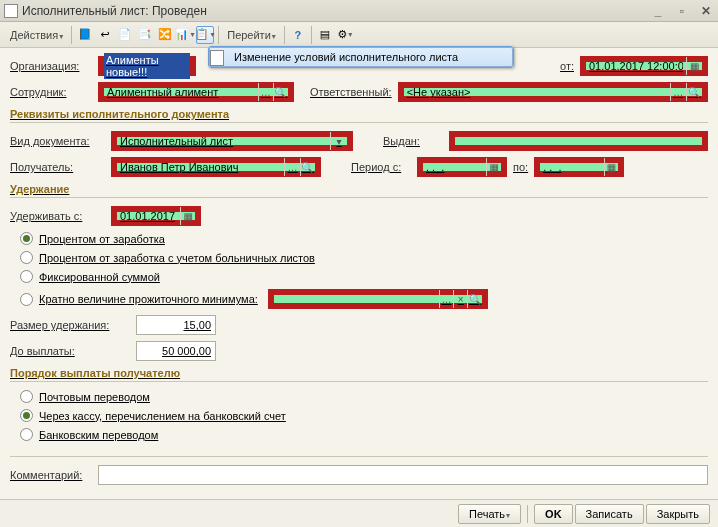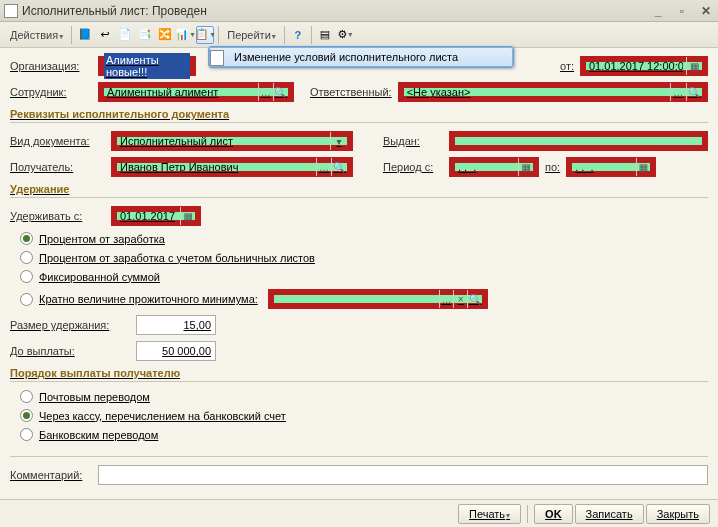--- a/index.html
+++ b/index.html
@@ -27,21 +27,21 @@
 .lbl-w3 { width: 120px; }
 .input-wrap { display: flex; align-items: center; border: 6px solid #b91c1c; background: #86efac; height: 20px; }
 .input-wrap input { border: none; outline: none; font-size: 11px; padding: 0 3px; width: 100%; background: transparent; }
 .input-btn { width: 18px; height: 18px; display: inline-flex; align-items: center; justify-content: center; border-left: 1px solid #d0cec0; cursor: pointer; font-size: 10px; color: #555; }
 .section-title { color: #8b6914; font-weight: bold; font-size: 11px; border-bottom: 1px solid #c8c6b8; padding-bottom: 2px; margin: 6px 0 8px 0; }
 .radio-row { display: flex; align-items: center; margin: 6px 0 6px 10px; gap: 6px; }
 .radio { width: 13px; height: 13px; border: 1px solid #888; border-radius: 50%; display: inline-flex; align-items: center; justify-content: center; background: #fff; }
 .radio.checked::after { content: ""; width: 7px; height: 7px; background: #4a7a2a; border-radius: 50%; }
 .num-input { border: 1px solid #b0ae9e; background: #fff; height: 20px; text-align: right; padding: 0 4px; font-size: 11px; }
 .sel-text { background: #2850a0; color: #fff; padding: 1px 2px; }
-.footer { height: 28px; border-top: 1px solid #c8c6b8; display: flex; align-items: center; justify-content: flex-end; padding: 0 8px; gap: 2px; background: #f2f0e6; text-decoration: underline; }
+.footer { height: 28px; border-top: 1px solid #c8c6b8; display: flex; align-items: center; justify-content: flex-end; padding: 0 8px; gap: 2px; background: #f2f0e6; }
 .footer .fbtn { border: 1px solid #b0ae9e; background: linear-gradient(#fdfcf5,#e8e6da); padding: 3px 10px; cursor: pointer; border-radius: 2px; }
 .footer .fsep { width: 1px; height: 18px; background: #b8b6a8; margin: 0 4px; }
 .comment-input { flex:1; border:1px solid #b0ae9e; height:20px; background:#fff; }
 .highlight-row { background: linear-gradient(#e0eefb,#cde2f7); border: 1px solid #8ab0db; border-radius: 2px; padding: 2px 0; }
 </style>
 </head>
 <body>
 
 <div class="window">
   <div class="titlebar">
@@ -118,21 +118,21 @@
         <span class="input-btn">▾</span>
       </div>
       <span class="lbl" style="margin-left:24px;width:60px;">Выдан:</span>
       <div class="input-wrap" style="flex:1;">
           <input style="">
         </div>
     </div>
 
     <div class="row">
       <span class="lbl lbl-w2">Получатель:</span>
-      <div class="input-wrap" style="width:242px;">
+      <div class="input-wrap" style="width:210px;">
         <input value="Иванов Петр Иванович" style="">
         <span class="input-btn">…</span>
         <span class="input-btn">🔍</span>
       </div>
       <span class="lbl" style="margin-left:24px;width:60px;">Период с:</span>
       <div class="input-wrap" style="width:90px;">
         <input value=". .  ." style="">
         <span class="input-btn">▦</span>
       </div>
       <span class="lbl">по:</span>

